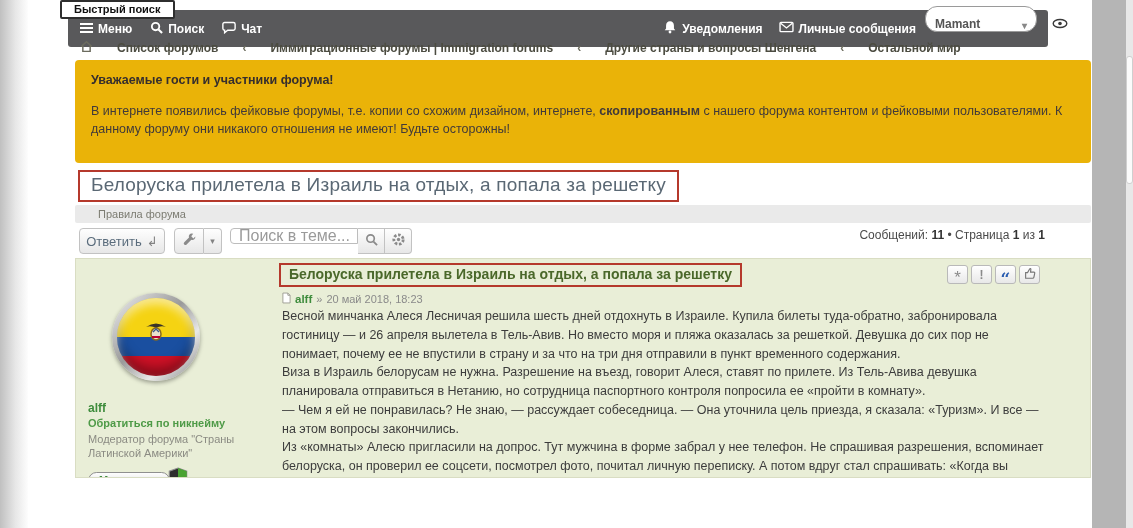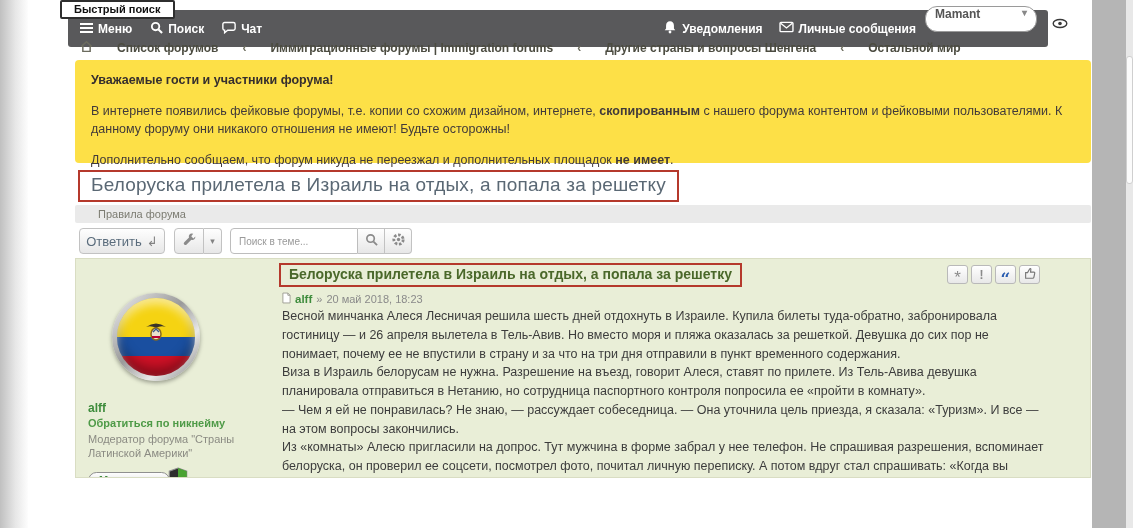--- a/index.html
+++ b/index.html
@@ -13,37 +13,37 @@
   .v-thumb { position:absolute; left:0; top:56px; width:7px; height:128px; background:#fbfbfb;
     border:1px solid #cfcfcf; border-radius:3px; }
 
   
   .topbar { position:absolute; left:68px; top:10px; width:980px; height:37px; background:#59595b;
     border-radius:3px; display:flex; align-items:center; color:#fff; font-size:12px; font-weight:bold; }
   .tb-left { display:flex; align-items:center; gap:18px; padding-left:12px; }
   .tb-item { display:flex; align-items:center; gap:5px; cursor:pointer; }
   .tb-right { margin-left:auto; display:flex; align-items:center; gap:16px; padding-right:132px; }
   .user-btn { position:absolute; right:11px; top:-4px; width:112px; height:26px; background:#fff;
-    border:1px solid #9a9a9a; border-radius:12px; color:#555; display:flex; align-items:flex-start;
+    border:1px solid #9a9a9a; border-radius:12px; color:#555; display:flex; align-items:flex-end;
     justify-content:space-between; padding:0 9px; cursor:pointer; }
   .user-btn .caret { color:#888; font-size:10px; }
 
   .tooltip { position:absolute; left:60px; top:0; background:#fff; border:2px solid #2e2e2e;
     border-radius:2px; padding:1px 12px 2px; font-size:11px; font-weight:bold; color:#111; z-index:6; }
 
   .eye { position:absolute; left:1052px; top:15px; }
 
   
   .breadcrumb { position:absolute; left:80px; top:40px; display:flex; align-items:center; gap:24px;
     font-size:12px; font-weight:bold; color:#4c4c41; }
   .breadcrumb .sep { color:#6e6e60; }
   .crumb { cursor:pointer; }
 
   
-  .notice { position:absolute; left:75px; top:60px; width:1016px; height:103px; background:#fde047;
+  .notice { position:absolute; left:75px; top:60px; width:1016px; height:103px; background:#eab308;
     border-radius:4px; padding:11px 16px; font-size:12.5px; color:#413a3a; line-height:1.45; }
   .notice h2 { font-size:12.5px; margin-bottom:13px; color:#352e2e; }
   .notice p { margin-bottom:13px; }
 
   
   .topic-title-wrap { position:absolute; left:78px; top:170px; border:2px solid #b5392c;
     padding:2px 11px 4px; background:#fff; }
   .topic-title-wrap h1 { font-size:19px; font-weight:400; color:#5a6874; letter-spacing:.2px; }
 
   .rules-bar { position:absolute; left:75px; top:205px; width:1016px; height:18px; background:#eaeaea;
@@ -53,22 +53,22 @@
   
   .toolbar { position:absolute; left:79px; top:228px; width:1016px; height:28px; display:flex; align-items:flex-start; }
   .btn { border:1px solid #c2c2c2; background:linear-gradient(#fefefe,#e7e7e7); cursor:pointer;
     display:flex; align-items:center; justify-content:center; }
   .btn-reply { width:86px; height:26px; border-radius:4px; gap:5px; color:#5a6c7c; font-size:13px; }
   .btn-reply .arrow { color:#828282; font-size:13px; }
   .wrench-group { display:flex; margin-left:9px; }
   .seg-wrench { width:30px; height:26px; border-radius:4px 0 0 4px; }
   .seg-caret { width:18px; height:26px; border-left:none; border-radius:0 4px 4px 0; color:#828282; font-size:9px; }
   .search-box { display:flex; margin-left:8px; }
-  .search-input { width:128px; height:26px; border:1px solid #bdbdbd; border-radius:4px 0 0 4px;
-    padding:0 8px; font-size:10px; color:#666; font-family:"Liberation Sans",sans-serif; }
+  .search-input { width:128px; height:16px; border:1px solid #bdbdbd; border-radius:4px 0 0 4px;
+    padding:0 8px; font-size:16px; color:#666; font-family:"Liberation Sans",sans-serif; }
   .search-input::placeholder { color:#9a9a9a; }
   .seg-mag { width:27px; height:26px; border-left:none; }
   .seg-gear { width:27px; height:26px; border-left:none; border-radius:0 4px 4px 0; }
   .stats { margin-left:auto; margin-right:50px; font-size:12px; color:#4a4a4a; }
   .stats b { color:#333; }
 
   
   .post { position:absolute; left:75px; top:258px; width:1016px; height:220px; background:#e9eed7;
     border:1px solid #d9ddc3; overflow:hidden; }
   .author-col { position:absolute; left:10px; top:0; width:190px; }
@@ -198,21 +198,20 @@
     <span class="crumb">Иммиграционные форумы | Immigration forums</span>
     <span class="sep">‹</span>
     <span class="crumb">Другие страны и вопросы Шенгена</span>
     <span class="sep">‹</span>
     <span class="crumb">Остальной мир</span>
   </div>
 
   <div class="notice">
     <h2>Уважаемые гости и участники форума!</h2>
     <p><span>В интернете появились фейковые форумы, т.е. копии со схожим дизайном, интернете, </span><b>скопированным</b><span> с нашего форума контентом и фейковыми пользователями. К данному форуму они никакого отношения не имеют! Будьте осторожны!</span></p>
-    <p><span>Дополнительно сообщаем, что форум никуда не переезжал и дополнительных площадок </span><b>не имеет</b><span>.</span></p>
   </div>
 
   <div class="topic-title-wrap">
     <h1>Белоруска прилетела в Израиль на отдых, а попала за решетку</h1>
   </div>
 
   <div class="rules-bar">
     <span>Правила форума</span>
   </div>
 
@@ -244,20 +243,29 @@
         </span>
       </div>
       <div class="btn seg-gear">
         <span>
           <svg width="15" height="15" viewBox="0 0 16 16">
               <circle cx="8" cy="8" r="5" fill="none" stroke="#8a8a8a" stroke-width="3" stroke-dasharray="2.7 1.8"></circle>
               <circle cx="8" cy="8" r="1.8" fill="#8a8a8a"></circle>
             </svg>
         </span>
       </div>
+    </div>
+    <div class="stats">
+      <span>Сообщений:</span>
+      <b>11</b>
+      <span>•</span>
+      <span>Страница</span>
+      <b>1</b>
+      <span>из</span>
+      <b>1</b>
     </div>
   </div>
 
   <div class="post">
 
     <div class="author-col">
       <div class="avatar">
         <div class="flag">
           <span class="emblem">
             <svg width="26" height="20" viewBox="0 0 26 20">

